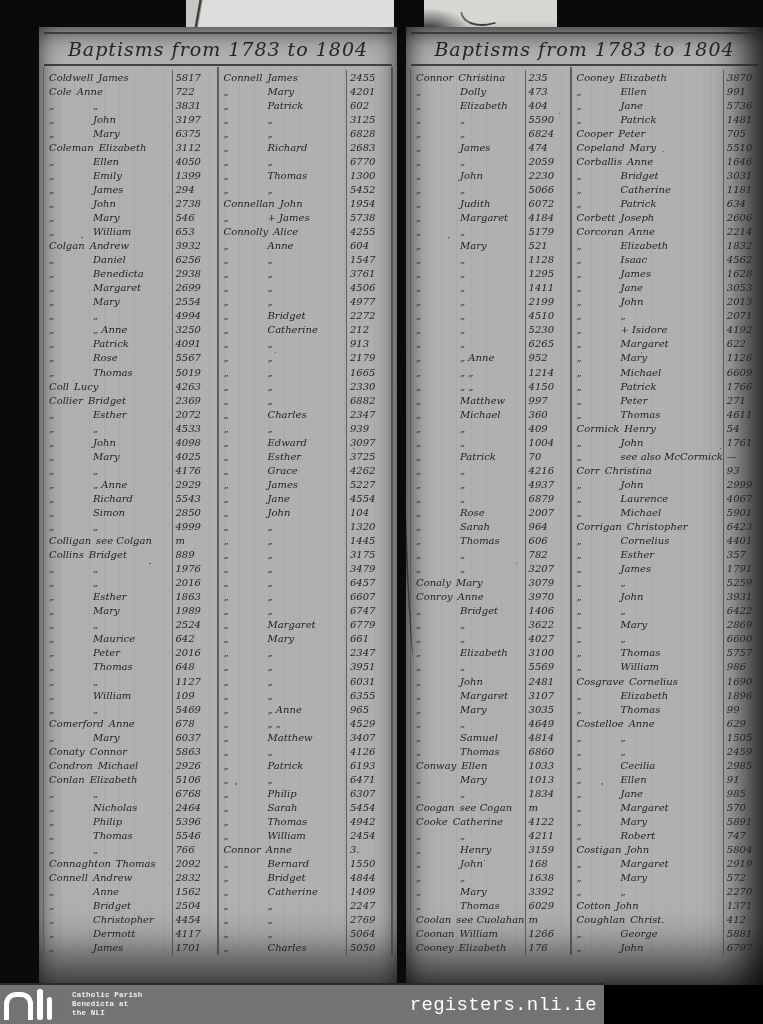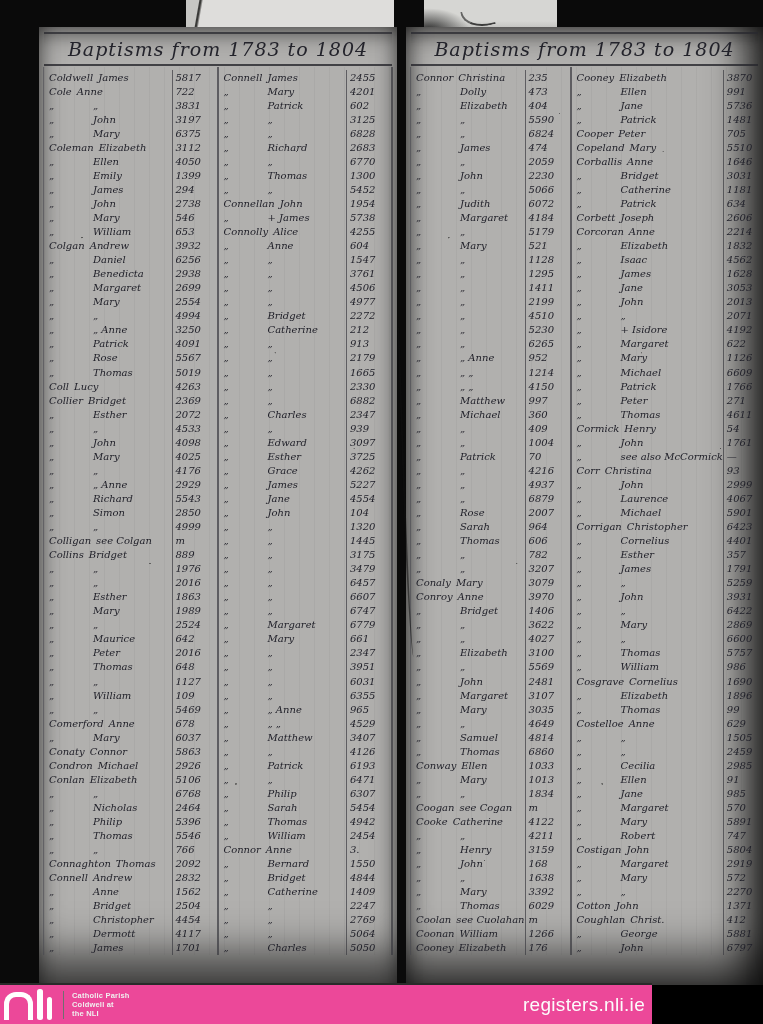--- a/index.html
+++ b/index.html
@@ -57,23 +57,23 @@
     background-image:
       radial-gradient(circle 1.5px at 12% 22%,rgba(0,0,0,.5) 0 40%,transparent 60%),
       radial-gradient(circle 1px at 72% 13%,rgba(0,0,0,.5) 0 40%,transparent 60%),
       radial-gradient(circle 1.5px at 31% 56%,rgba(0,0,0,.45) 0 40%,transparent 60%),
       radial-gradient(circle 1px at 88% 44%,rgba(0,0,0,.5) 0 40%,transparent 60%),
       radial-gradient(circle 2px at 55% 79%,rgba(0,0,0,.4) 0 40%,transparent 60%),
       radial-gradient(circle 1px at 22% 87%,rgba(0,0,0,.5) 0 40%,transparent 60%),
       radial-gradient(circle 1.5px at 66% 34%,rgba(0,0,0,.4) 0 40%,transparent 60%),
       radial-gradient(circle 1px at 43% 9%,rgba(0,0,0,.45) 0 40%,transparent 60%);}
   
-  .footer{position:absolute;left:0;bottom:0;width:652px;height:39px;background:#ec4899;
+  .footer{position:absolute;left:0;bottom:0;width:604px;height:39px;background:#737373;
     display:flex;align-items:center;border-top:2px solid #2a2a2a;
-    font-family:Liberation Sans, sans-serif;}
+    font-family:Liberation Mono, monospace;}
   .nli{display:flex;align-items:flex-end;gap:4px;height:31px;margin-left:4px;}
   .nli-n{width:19px;height:23px;border:5.5px solid #fff;border-bottom:none;
     border-radius:12px 12px 0 0;}
   .nli-l{width:5.5px;height:31px;background:#fff;border-radius:2.5px;}
   .nli-i{width:5.5px;height:23px;background:#fff;border-radius:2.5px;}
   .footer-div{width:1px;height:28px;background:#6f6f6f;margin:0 8px 0 11px;}
   .caption{color:#f0f0f0;font-size:7.5px;font-weight:bold;line-height:9px;letter-spacing:.2px;}
   .website{margin-left:auto;margin-right:7px;color:#fcfcfc;font-size:19px;letter-spacing:.3px;}
 </style>
 </head>
@@ -1875,17 +1875,17 @@
 
 <div class="footer">
   <div class="nli">
     <div class="nli-n"></div>
     <div class="nli-l"></div>
     <div class="nli-i"></div>
   </div>
   <div class="footer-div"></div>
   <div class="caption">
     <div>Catholic Parish</div>
-    <div>Coldwell at</div>
+    <div>Benedicta at</div>
     <div>the NLI</div>
   </div>
   <div class="website">registers.nli.ie</div>
 </div>
 
 </body></html>

